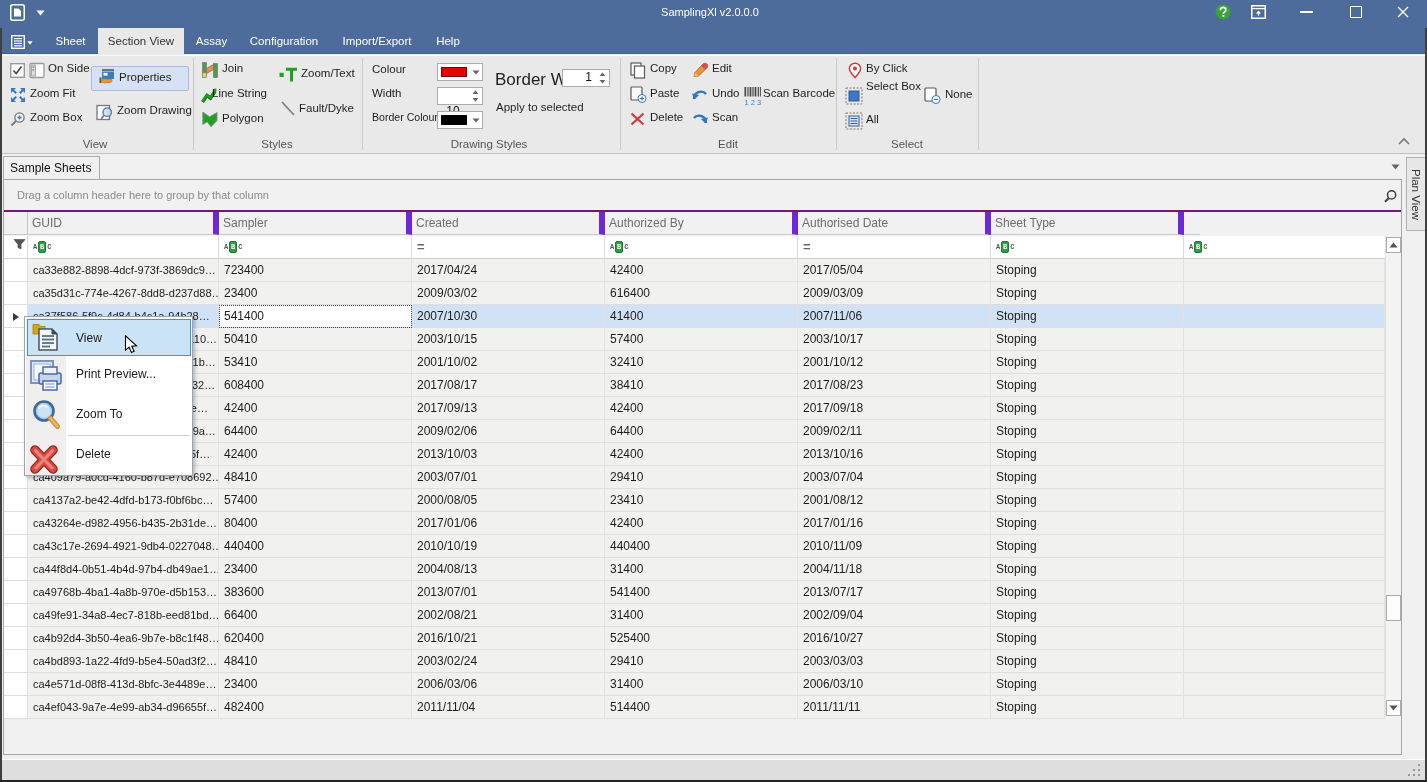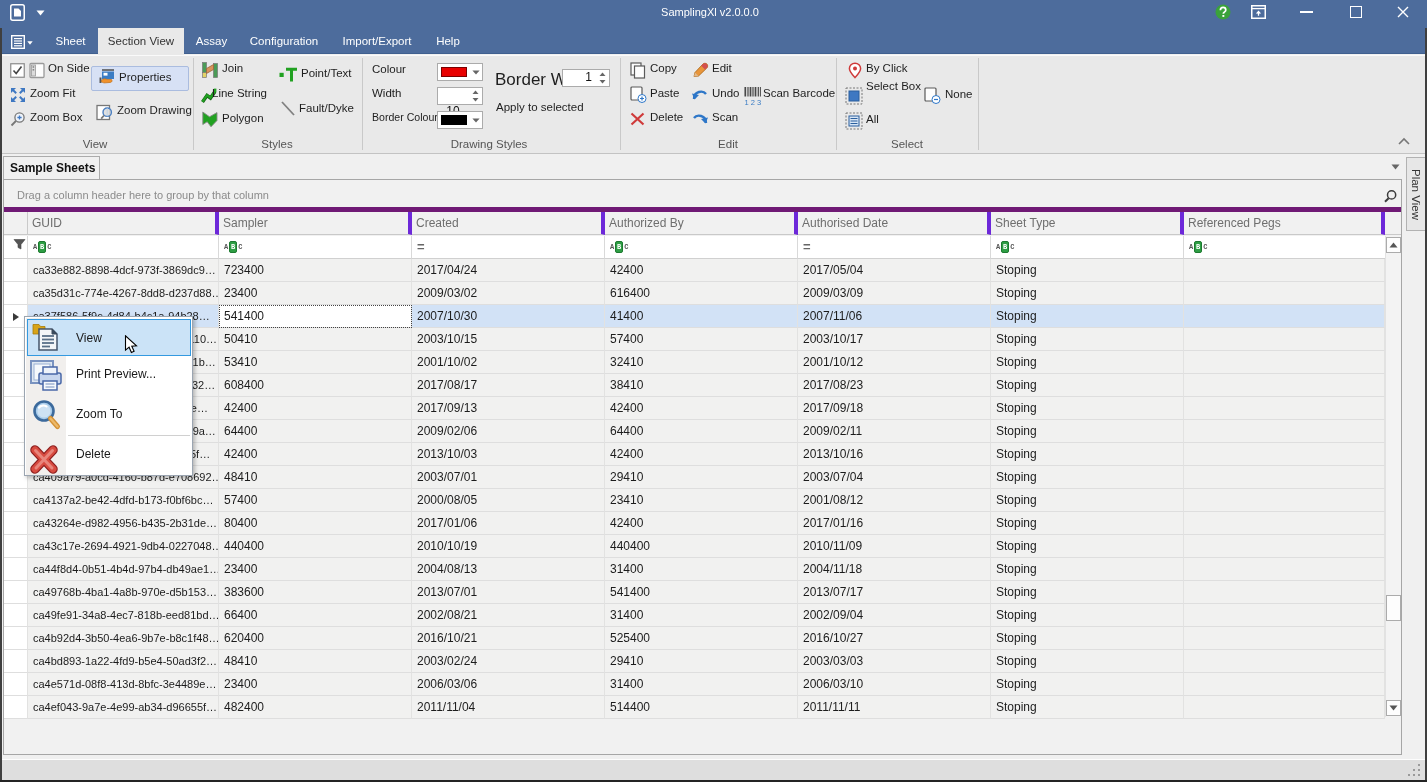--- a/index.html
+++ b/index.html
@@ -16,41 +16,41 @@
 
 #ribbon{position:absolute;left:0;top:55px;width:1427px;height:99px;background:#e9e9e9;
 border-top:1px solid #fafafa;border-bottom:1px solid #c3c3c3}
 .gsep{position:absolute;top:58px;height:92px;width:1px;background:#c9c9c9}
 .glabel{position:absolute;top:138px;font-size:11.5px;color:#555;text-align:center}
 .rlab{position:absolute;font-size:11.5px;color:#1e1e1e;white-space:nowrap}
 .ricon{position:absolute}
 
 #client{position:absolute;left:0;top:154px;width:1427px;height:605px;background:#f0f0f0}
 #sstab{position:absolute;left:3px;top:156px;width:97px;height:23px;background:#f0f0f0;
-border:1px solid #ababab;border-bottom:none;font-weight:bold;font-size:12px;color:#111;
+border:1px solid #ababab;border-bottom:none;font-weight:normal;font-size:12px;color:#111;
 line-height:23px;padding-left:6px;white-space:nowrap}
 #gridbox{position:absolute;left:3px;top:179px;width:1399px;height:576px;
 border:1px solid #a6a6a6;background:#f1f1f1}
 #dragband{position:absolute;left:4px;top:180px;width:1397px;height:32px;background:#f1f1f1;
-border-bottom:5px solid #701a75;color:#8b8b8b;font-size:11px;line-height:31px;padding-left:13px}
+border-bottom:2px solid #701a75;color:#8b8b8b;font-size:11px;line-height:31px;padding-left:13px}
 #hdr{position:absolute;left:4px;top:212px;width:1397px;height:24px;background:#f1f1f1}
 #hdr .w6{border-right:1px solid #c9c9c9}
 #flt{position:absolute;left:4px;top:236px;width:1381px;height:23px;background:#fff}
 .row{position:absolute;left:4px;width:1381px;height:23px;background:#f1f1f0}
 .row .w0{font-size:11px}
 .row .c{border-right:1px solid #e2e2e1;border-bottom:1px solid #dedede}
 .row.sel{background:#d2e2f6}
 .row,#hdr,#flt{display:flex}
 .c{height:23px;border-right:1px solid #d9d9d9;border-bottom:1px solid #d9d9d9;
 font-size:12px;color:#1c1c1c;line-height:22px;padding-left:5px;overflow:hidden;
 white-space:nowrap;flex:none}
 .ind{width:24px;padding-left:0}
 .w0{width:191px}.w1{width:193px}.w2{width:193px}.w3{width:193px}.w4{width:193px}
 .w5{width:193px}.w6{width:201px;border-right:none}
-#hdr .c{border-bottom:1px solid #c9c9c9;border-right:4px solid #6d28d9;color:#6e6e6e;font-size:12px;padding-left:4px}
+#hdr .c{border-bottom:1px solid #c9c9c9;border-right:6px solid #6d28d9;color:#6e6e6e;font-size:12px;padding-left:4px}
 #hdr .ind{border-right:1px solid #c9c9c9}
 #flt .c{border-bottom:1px solid #d0d0d0}
 .row .ind{background:#fff}
 .row.sel .ind{background:#fff}
 .tri{display:inline-block;margin:8px 0 0 9px;width:0;height:0;
 border-left:6px solid #3a3a3a;border-top:4px solid transparent;border-bottom:4px solid transparent}
 .focus{background:#fff;outline:1px dotted #444;outline-offset:-1px}
 .abc{display:inline-flex;align-items:center;height:22px;vertical-align:top}
 .abc-a{font-size:7px;font-weight:bold;color:#555;font-family:"Liberation Mono",monospace}
 .abc-b{display:inline-block;width:8px;height:12px;background:#2e9e44;border:1px solid #1d7a30;
@@ -203,21 +203,21 @@
     </svg></div>
 <div class="rlab" style="left:212px;top:87px">Line String</div>
 <div class="ricon" style="left:202px;top:111px"><svg width="16" height="17" viewBox="0 0 16 17">
       <path d="M0.8 1 L7.5 5.8 L15 1.6 L15 9.5 L9 15.8 L5.2 10.8 L0.8 13.5 Z" fill="#21a121" stroke="#8a8a8a" stroke-width="0.9"></path>
     </svg></div>
 <div class="rlab" style="left:222px;top:111.5px">Polygon</div>
 <div class="ricon" style="left:279px;top:66px"><svg width="19" height="18" viewBox="0 0 19 18">
       <rect x="0.5" y="6.8" width="4.2" height="4.2" fill="#21a121"></rect>
       <path d="M7 3.2 H18 M12.5 3.2 V15.5" stroke="#21a121" stroke-width="3"></path>
     </svg></div>
-<div class="rlab" style="left:301px;top:67px">Point/Text</div>
+<div class="rlab" style="left:301px;top:67px">Zoom/Text</div>
 <div class="ricon" style="left:280px;top:100px"><svg width="16" height="17" viewBox="0 0 16 17">
       <line x1="2" y1="2" x2="14" y2="15" stroke="#808080" stroke-width="1.8"></line>
     </svg></div>
 <div class="rlab" style="left:299px;top:102px">Fault/Dyke</div>
 <div class="rlab" style="left:372px;top:63px">Colour</div>
 <div class="rlab" style="left:372px;top:87px">Width</div>
 <div class="rlab" style="left:372px;top:111px;transform:scaleX(0.92);transform-origin:0 0">Border Colour</div>
 <div class="abs" style="left:437px;top:63px;width:46px;height:18px;background:#fff;border:1px solid #ababab"></div>
 <div class="abs" style="left:441px;top:67px;width:26px;height:10px;background:#e80000;border:1px solid #7a0000"></div>
 <svg class="abs" style="left:472px;top:70px" width="8" height="5" viewBox="0 0 8 5">
@@ -328,21 +328,20 @@
   </svg>
 
 <div id="hdr">
     <div class="c ind"></div>
     <div class="c w0 hc">GUID</div>
     <div class="c w1 hc">Sampler</div>
     <div class="c w2 hc">Created</div>
     <div class="c w3 hc">Authorized By</div>
     <div class="c w4 hc">Authorised Date</div>
     <div class="c w5 hc">Sheet Type</div>
-    <div class="c w6 hc">Referenced Pegs</div>
     <div class="c hc" style="width:16px;border-right:none"></div>
   </div>
 <div id="flt">
     <div class="c ind filtfun"><svg width="13" height="13" viewBox="0 0 13 13">
         <path d="M1 1.5 L12 1.5 L8 6.5 L8 11 L5 9.5 L5 6.5 Z" fill="#555" stroke="#444" stroke-width="0.6"></path>
       </svg></div>
     <div class="c w0 fc"><span class="abc">
         <span class="abc-a">A</span>
         <span class="abc-b">B</span>
         <span class="abc-a">C</span>

